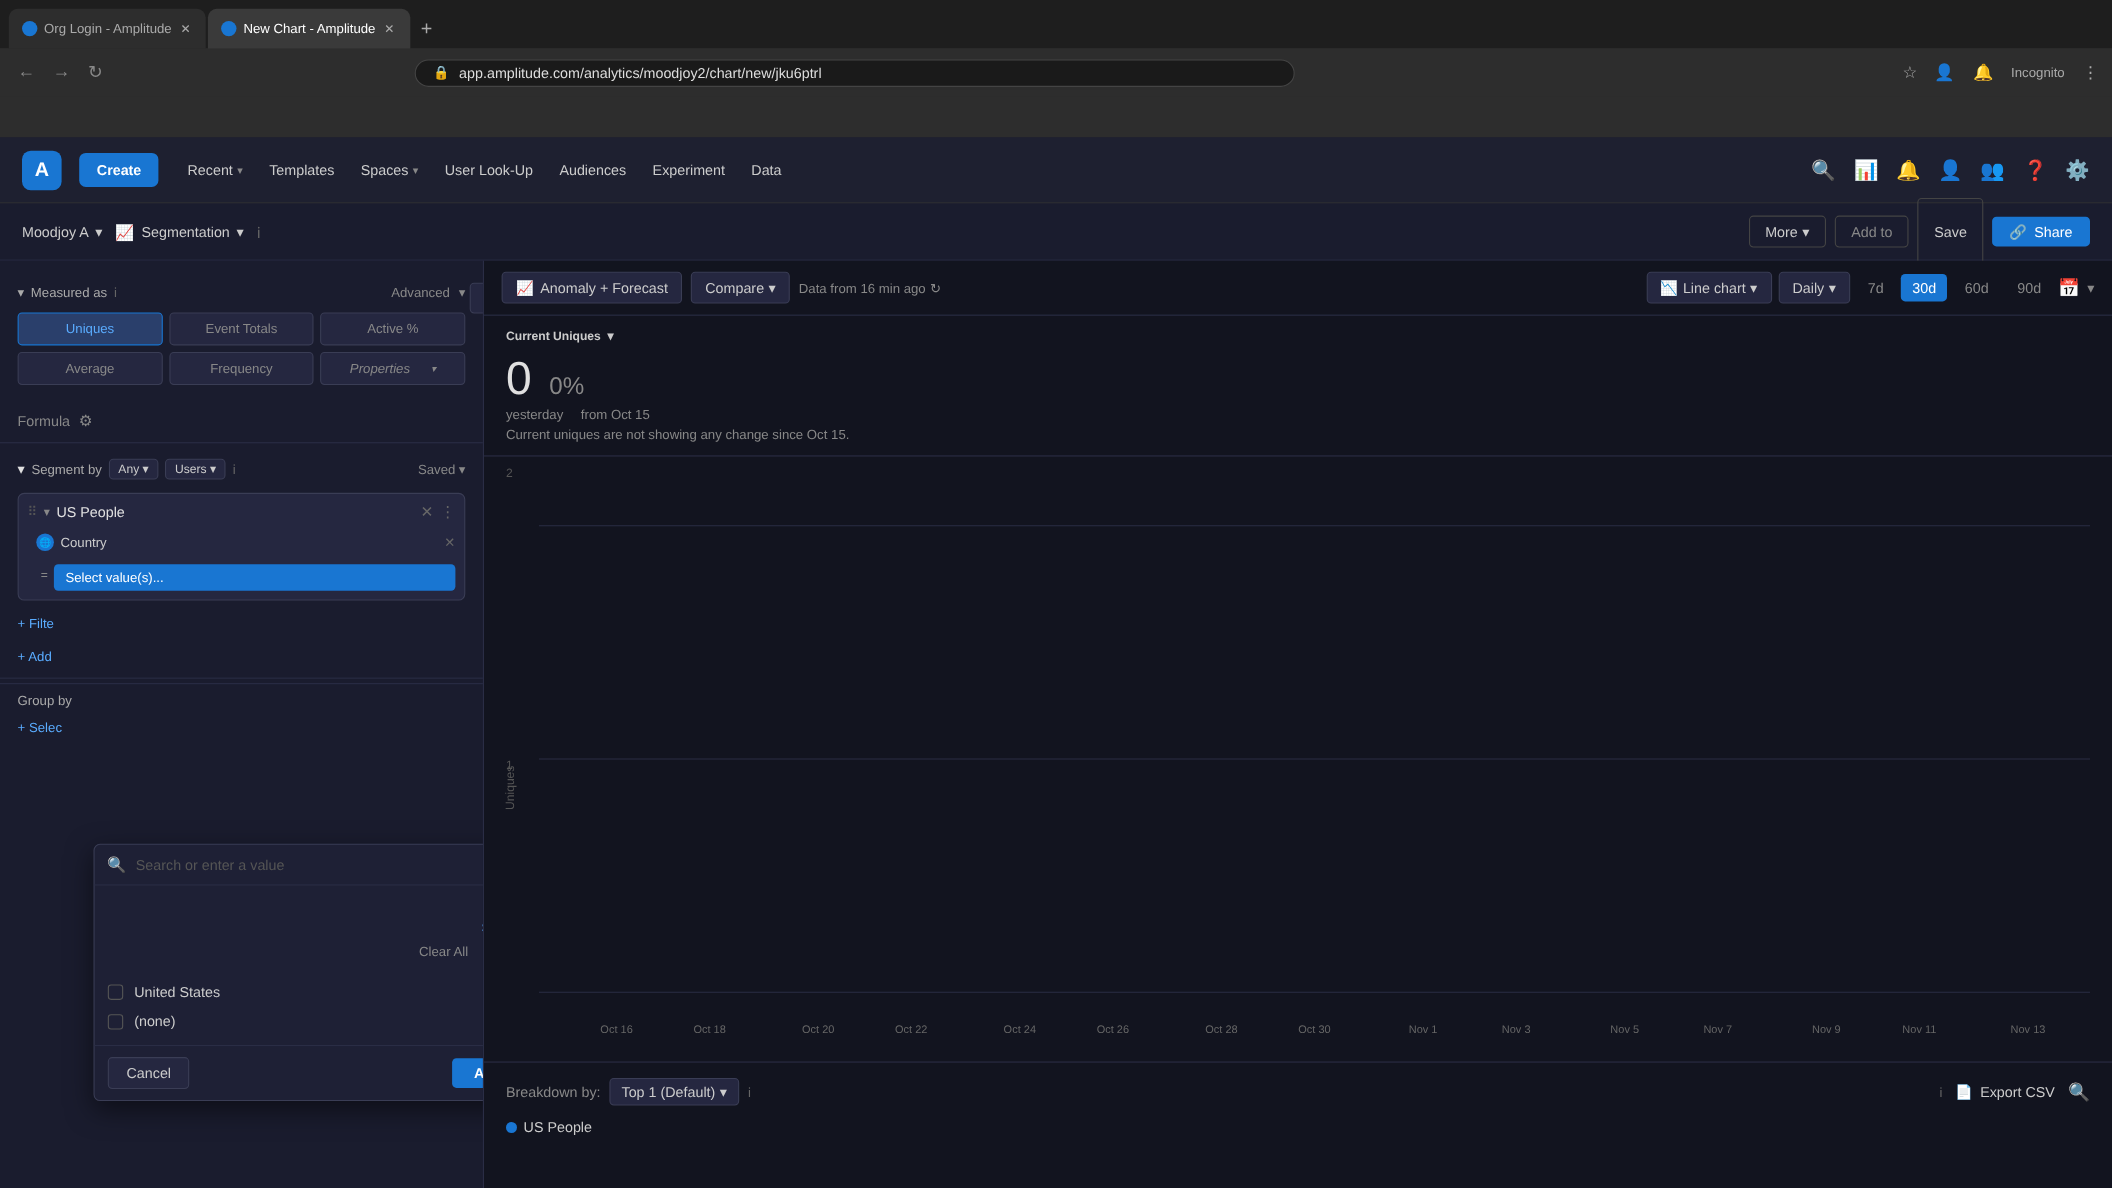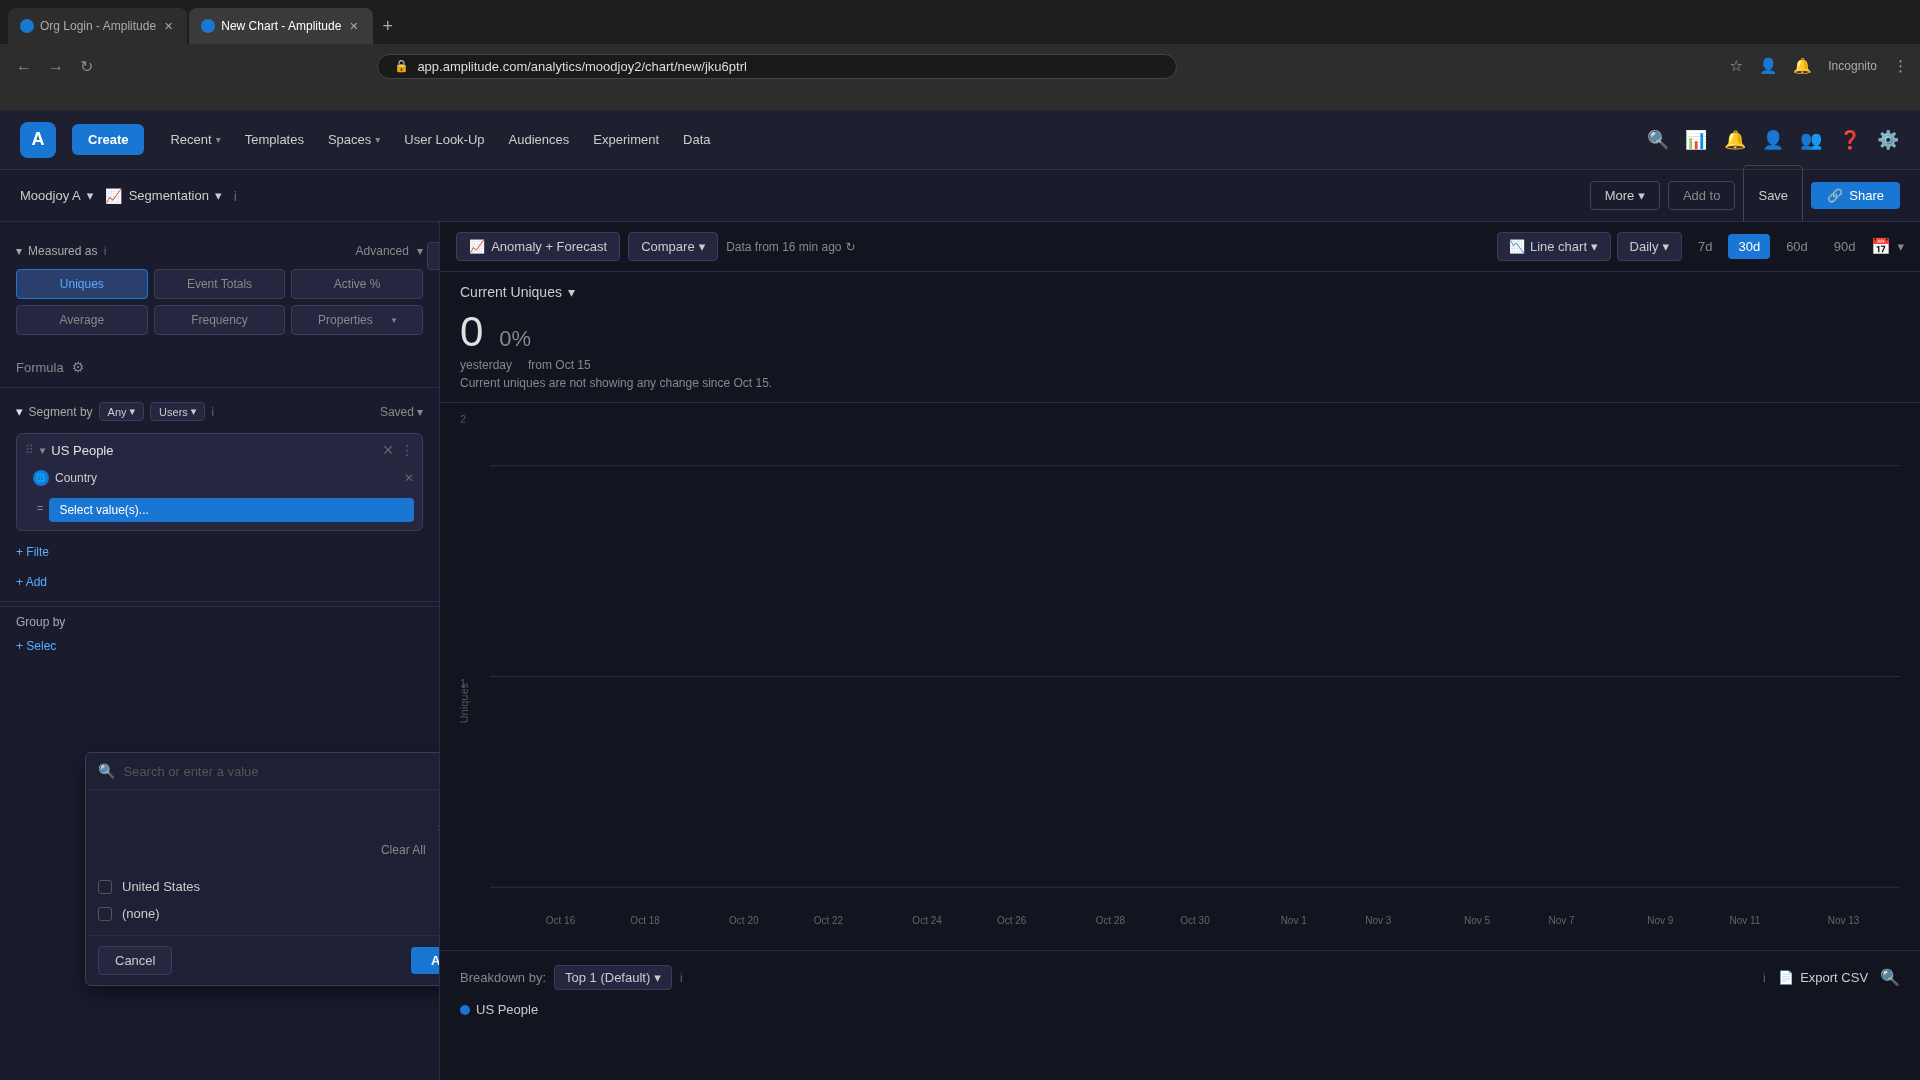--- a/index.html
+++ b/index.html
@@ -1,19 +1,19 @@
 <!DOCTYPE html>
 <html><head>
   <meta charset="utf-8">
   <style>
     * { box-sizing: border-box; margin: 0; padding: 0; }
     body { font-family: -apple-system, BlinkMacSystemFont, 'Segoe UI', sans-serif; font-size: 13px; background: #1a1a2e; color: #e0e0e0; width: 1920px; height: 1080px; overflow: hidden; }
 
     
-    .browser-chrome { background: #2d2d2d; height: 110px; }
+    .browser-chrome { background: #2d2d2d; height: 125px; }
     .tab-bar { display: flex; align-items: center; padding: 8px 8px 0; gap: 2px; background: #1e1e1e; height: 44px; }
     .tab { display: flex; align-items: center; gap: 6px; padding: 6px 12px; border-radius: 8px 8px 0 0; font-size: 12px; cursor: pointer; height: 36px; }
     .tab.inactive { background: #2d2d2d; color: #aaa; }
     .tab.active { background: #3a3a3a; color: #fff; }
     .tab-favicon { width: 14px; height: 14px; border-radius: 2px; display: inline-block; }
     .tab-favicon.amp { background: #1976d2; border-radius: 50%; }
     .tab-close { color: #aaa; font-size: 11px; cursor: pointer; padding: 2px; }
     .new-tab-btn { color: #aaa; font-size: 18px; padding: 4px 8px; cursor: pointer; }
     .browser-controls { display: flex; align-items: center; padding: 6px 12px; gap: 8px; background: #2d2d2d; height: 44px; }
     .nav-btn { color: #888; font-size: 16px; cursor: pointer; padding: 4px; }
@@ -119,21 +119,21 @@
     .chart-controls-right { margin-left: auto; display: flex; align-items: center; gap: 6px; }
     .line-chart-btn { display: flex; align-items: center; gap: 4px; background: #252740; border: 1px solid #3a3d55; border-radius: 4px; padding: 6px 12px; color: #ccc; font-size: 13px; cursor: pointer; }
     .daily-btn { display: flex; align-items: center; gap: 4px; background: #252740; border: 1px solid #3a3d55; border-radius: 4px; padding: 6px 12px; color: #ccc; font-size: 13px; cursor: pointer; }
     .period-btn { padding: 5px 10px; border-radius: 4px; font-size: 13px; cursor: pointer; }
     .period-btn.inactive { color: #888; background: transparent; border: none; }
     .period-btn.active { background: #1976d2; color: white; border: none; }
     .calendar-btn { color: #888; font-size: 16px; cursor: pointer; }
 
     
     .metric-display { padding: 12px 20px; border-bottom: 1px solid #2a2d45; }
-    .metric-selector { display: flex; align-items: center; gap: 6px; color: #ccc; font-size: 14px; cursor: pointer; margin-bottom: 8px; }
+    .metric-selector { display: flex; align-items: center; gap: 6px; color: #ccc; font-size: 11px; cursor: pointer; margin-bottom: 8px; font-weight: bold; }
     .metric-values { display: flex; align-items: baseline; gap: 16px; }
     .metric-main { font-size: 42px; font-weight: 300; color: #e0e0e0; }
     .metric-pct { font-size: 22px; color: #888; }
     .metric-labels { display: flex; gap: 16px; font-size: 12px; color: #888; margin-top: 2px; }
     .metric-note { font-size: 12px; color: #888; margin-top: 4px; }
 
     
     .chart-area { flex: 1; padding: 0 20px 10px; position: relative; overflow: hidden; }
 
     
@@ -280,21 +280,21 @@
         </div>
         <div class="measure-btn inactive">
           <span>Active %</span>
         </div>
         <div class="measure-btn inactive">
           <span>Average</span>
         </div>
         <div class="measure-btn inactive">
           <span>Frequency</span>
         </div>
-        <div class="measure-btn inactive" style="display:flex;align-items:center;justify-content:center;gap:19px;">
+        <div class="measure-btn inactive" style="display:flex;align-items:center;justify-content:center;gap:19px;font-style:italic;">
           <span>Properties</span>
           <span style="font-size:9px;">▾</span>
         </div>
       </div>
     </div>
 
     <div class="formula-row">
       <span>Formula</span>
       <span style="cursor:pointer;font-size:14px;">⚙</span>
     </div>

